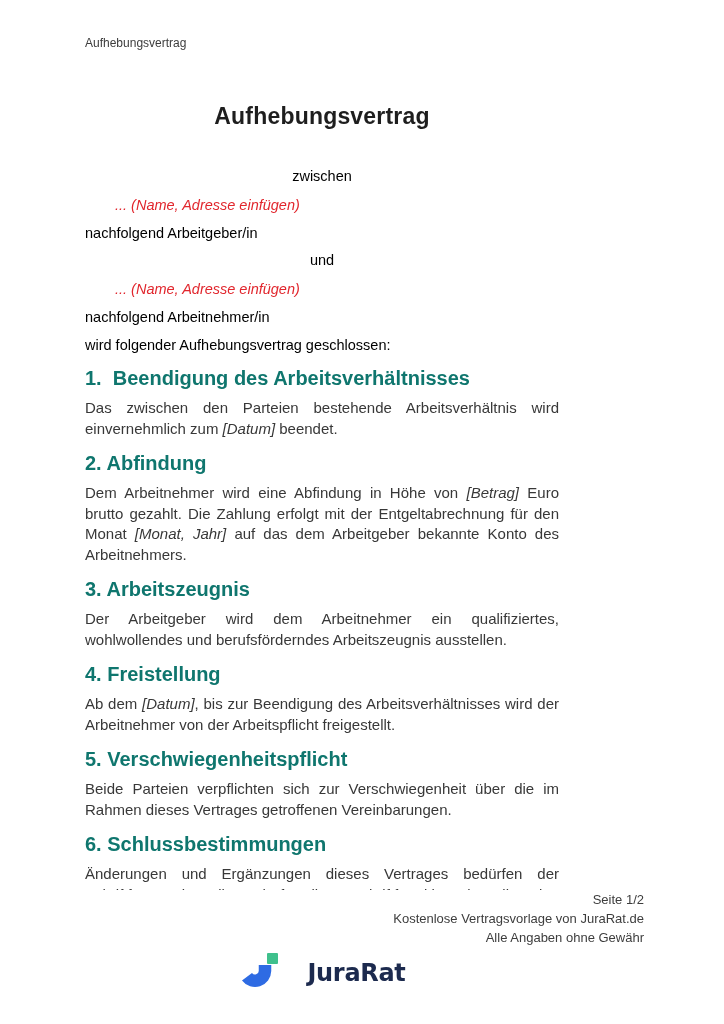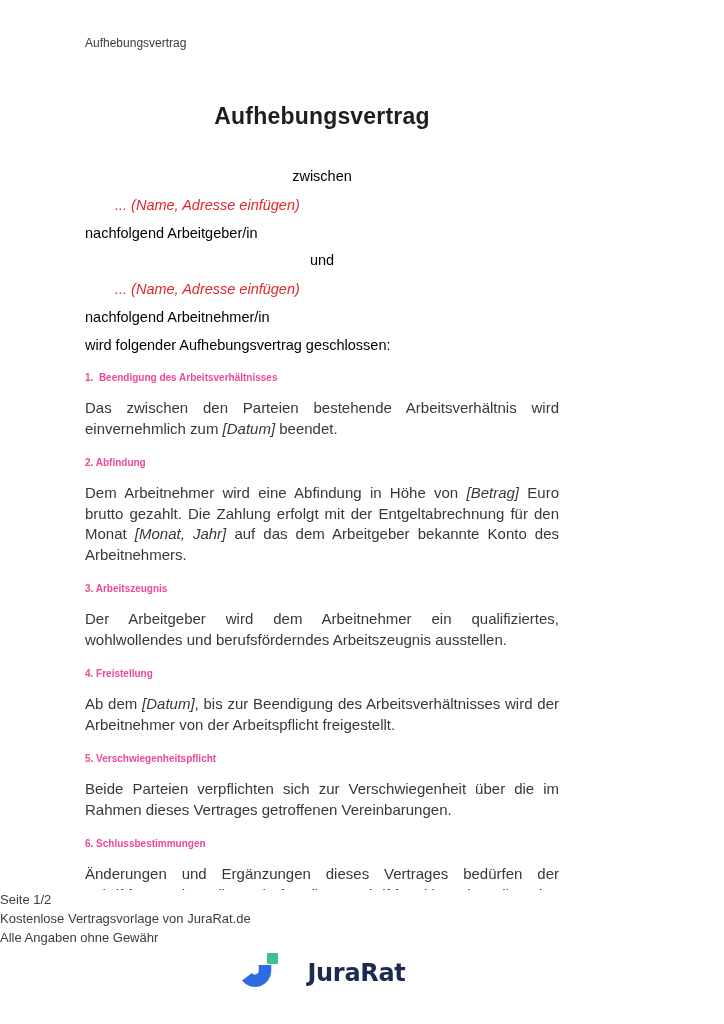--- a/index.html
+++ b/index.html
@@ -44,41 +44,41 @@
     margin-left: 30px;
     font-style: italic;
     color: #e1262d;
   }
   .suffix-line    { margin-top: 11px; text-align: left; }
   .and-line       { margin-top: 10px; text-align: center; }
   .intro-line     { margin-top: 11px; text-align: left; }
 
   .sec-h {
     margin: 15px 0 11px 0;
-    font-size: 10px;
+    font-size: 20px;
     line-height: 18px;
     font-weight: 700;
-    color: #ec4899;
+    color: #0f766e;
     white-space: pre-wrap;
   }
   .sec-p {
     margin: 0;
     font-size: 15px;
     line-height: 20.5px;
     text-align: justify;
     color: #383838;
   }
   .sec-p .it { font-style: italic; }
 
   .footer {
     position: absolute;
     left: 0;
     right: 0;
     bottom: 28px;
-    text-align: left;
+    text-align: right;
     font-size: 13px;
     line-height: 19px;
     color: #3d3d3d;
     background: #ffffff;
   }
   .footer .f-line { margin: 0; }
 
   .logo {
     margin-top: 3px;
     display: flex;

